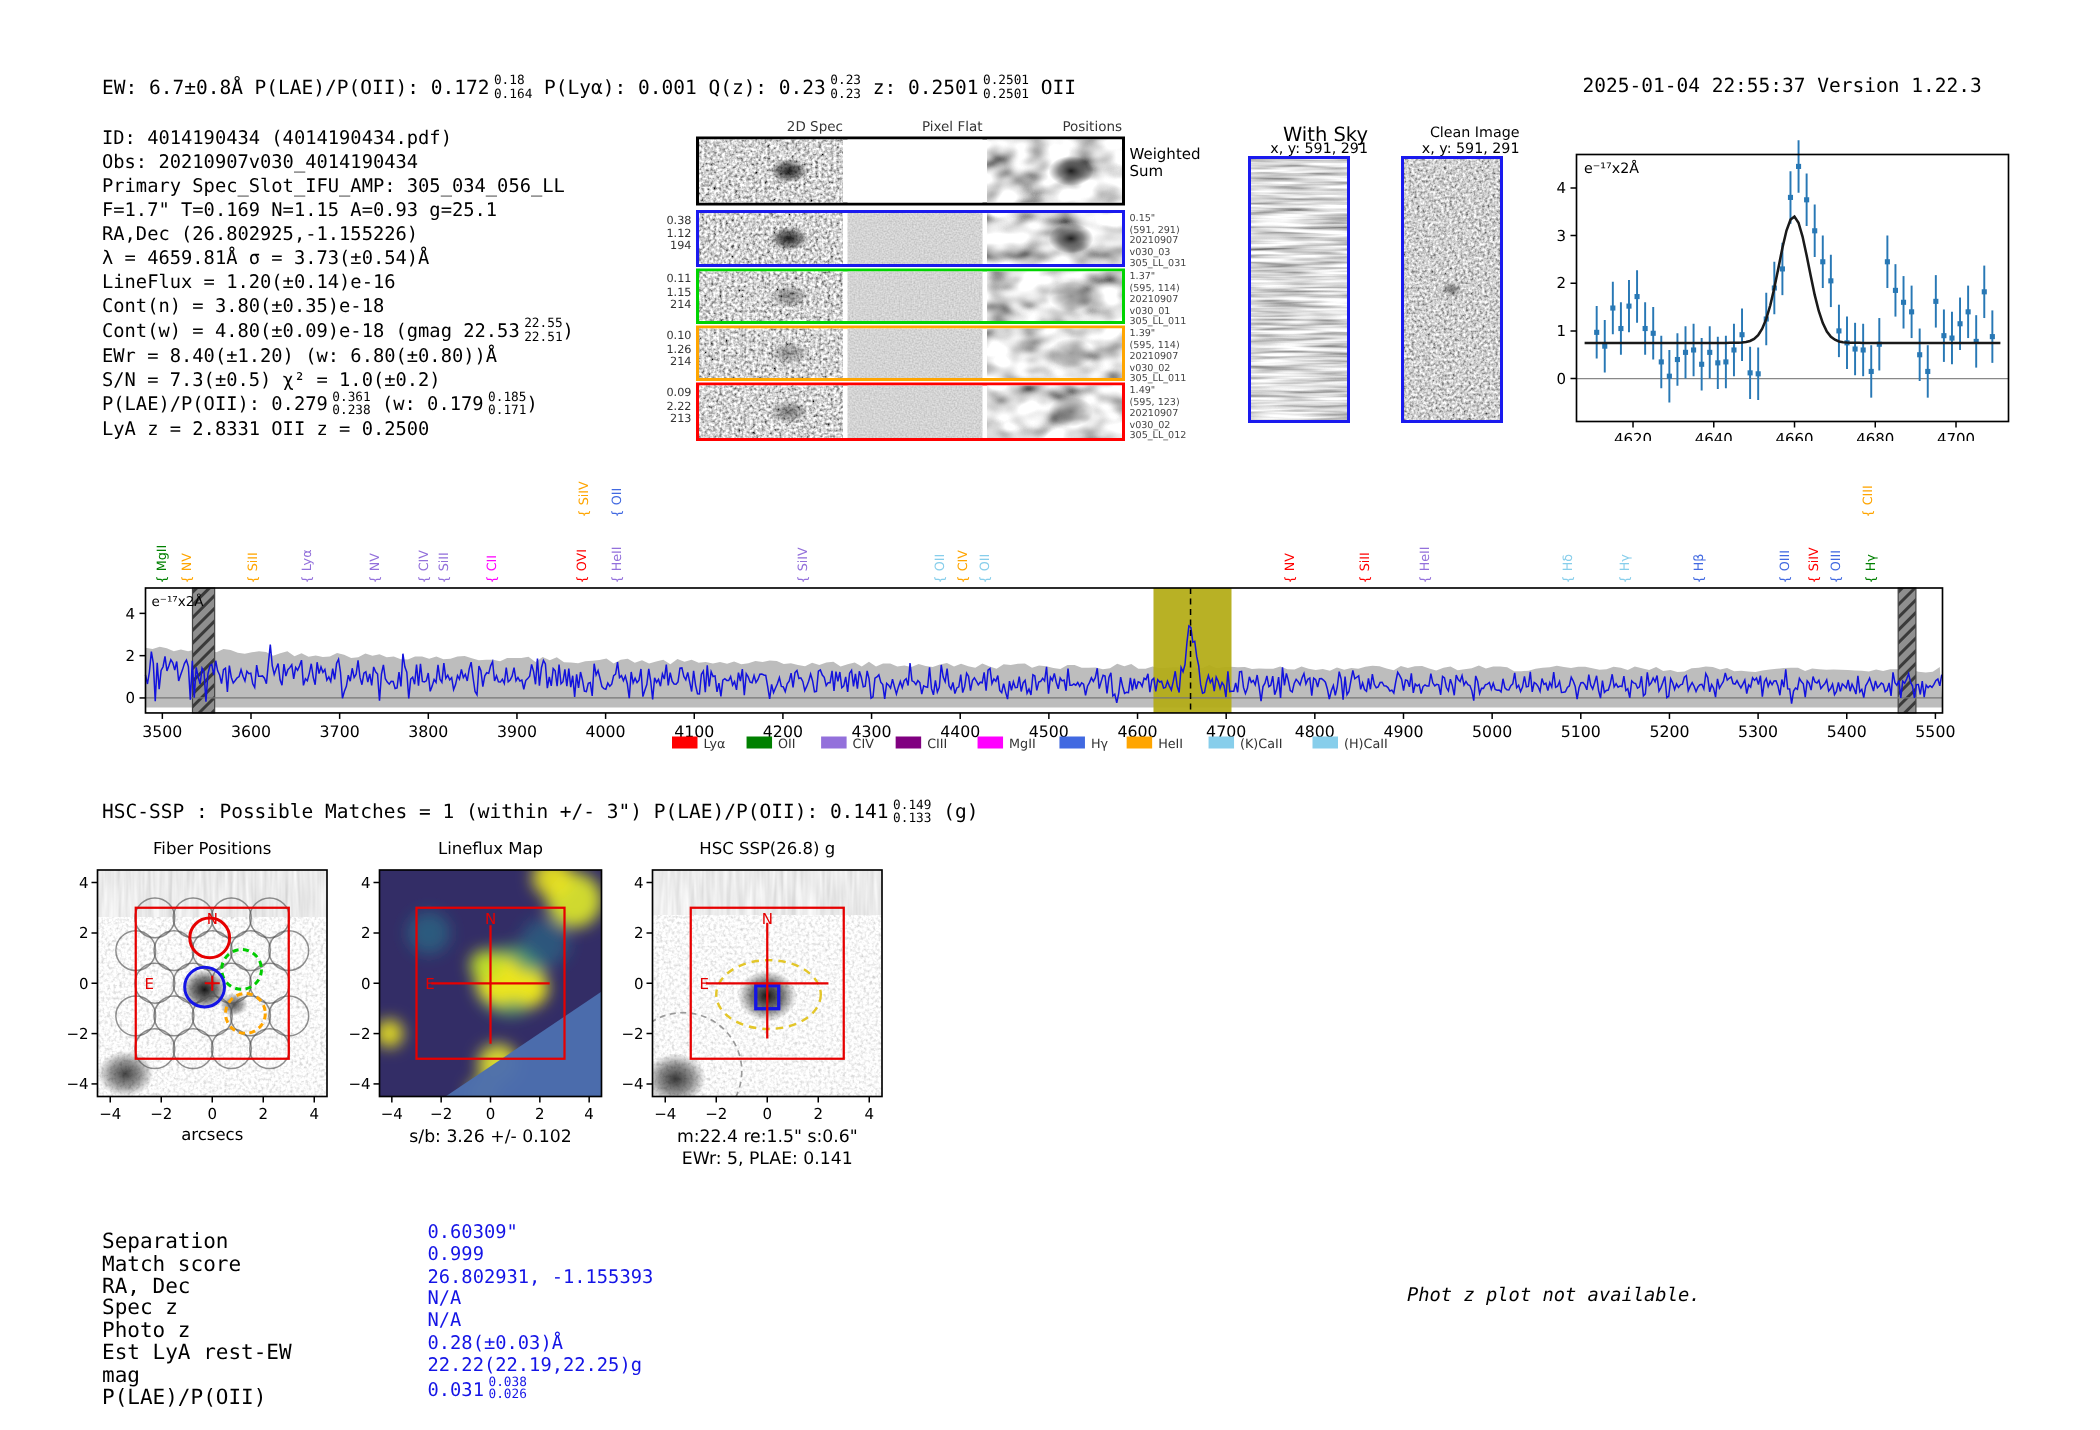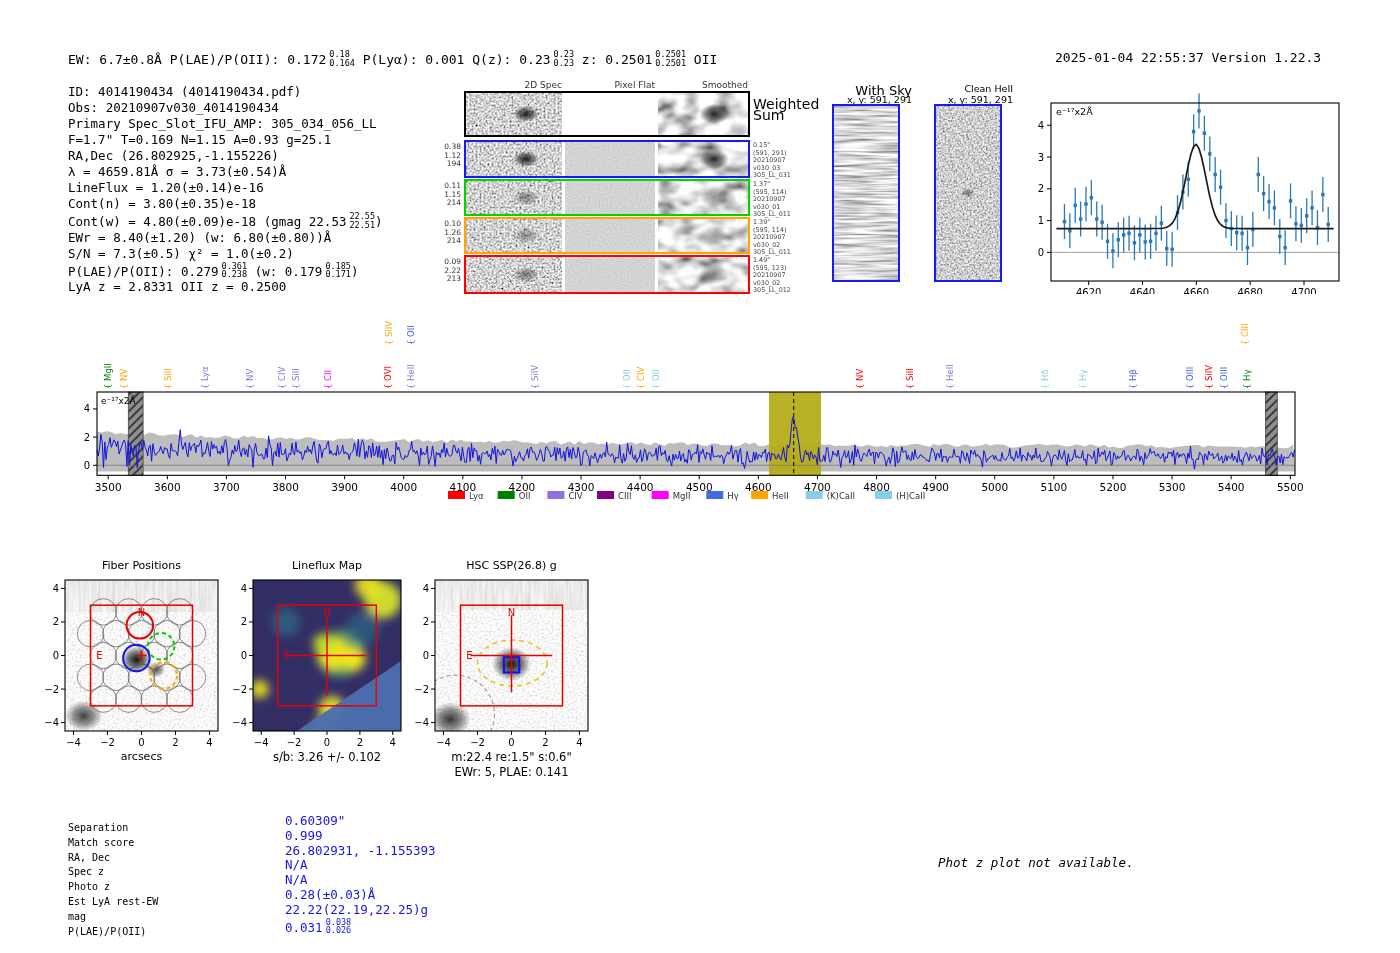--- a/index.html
+++ b/index.html
@@ -5,21 +5,21 @@
   html,body{margin:0;padding:0;background:#fff;}
   #page{position:relative;width:1400px;height:953px;background:#fff;overflow:hidden;
         font-family:"DejaVu Sans",sans-serif;color:#000;margin-top:47px;}
   .mono{font-family:"DejaVu Sans Mono",monospace;}
   .abs{position:absolute;}
   .frac{display:inline-block;vertical-align:-2px;font-size:8.5px;line-height:8.5px;margin-left:3px;}
   .frac span{display:block;}
   .ctitle{font-size:9px;color:#333;text-align:right;}
   .blue{color:#1414e6;}
   .row-annot{font-size:6.4px;line-height:7.6px;color:#444;font-family:"DejaVu Sans",sans-serif;}
-  .row-annot-big{font-size:14px;line-height:10.5px;color:#000;}
+  .row-annot-big{font-size:10px;line-height:10.5px;color:#000;}
   .left-lab{font-size:7.5px;line-height:8.6px;color:#333;text-align:right;font-family:"DejaVu Sans",sans-serif;}
   svg text{font-family:"DejaVu Sans",sans-serif;}
 </style>
 </head>
 <body>
 
 <div id="page">
 
   <div class="abs mono" style="left:68px;top:3px;font-size:13px;">EW: 6.7±0.8Å  P(LAE)/P(OII): 0.172<span class="frac"><span>0.18</span><span>0.164</span></span>  P(Lyα): 0.001  Q(z): 0.23<span class="frac"><span>0.23</span><span>0.23</span></span>  z: 0.2501<span class="frac"><span>0.2501</span><span>0.2501</span></span> OII</div>
   <div class="abs mono" style="left:1055px;top:3px;font-size:13px;">2025-01-04 22:55:37  Version 1.22.3</div>
@@ -35,21 +35,21 @@
       <div>Cont(n) = 3.80(±0.35)e-18</div>
       <div>Cont(w) = 4.80(±0.09)e-18 (gmag 22.53<span class="frac"><span>22.55</span><span>22.51</span></span>)</div>
       <div>EWr = 8.40(±1.20) (w: 6.80(±0.80))Å</div>
       <div>S/N = 7.3(±0.5)   χ² = 1.0(±0.2)</div>
       <div>P(LAE)/P(OII): 0.279<span class="frac"><span>0.361</span><span>0.238</span></span> (w: 0.179<span class="frac"><span>0.185</span><span>0.171</span></span>)</div>
       <div>LyA z = 2.8331  OII z = 0.2500</div>
     </div>
 
   <div class="abs ctitle" style="left:466px;top:33px;width:96px;">2D Spec</div>
   <div class="abs ctitle" style="left:565px;top:33px;width:90px;">Pixel Flat</div>
-  <div class="abs ctitle" style="left:658px;top:33px;width:90px;">Smoothed</div>
+  <div class="abs ctitle" style="left:658px;top:33px;width:90px;">Positions</div>
 
   <div id="spec2d-rows" class="abs" style="left:0;top:0;">
       <div class="abs" style="left:464px;top:44px;width:286px;height:46px;border:2px solid #000000;box-sizing:border-box;background:#fff;">
         <svg class="abs" style="left:0;top:0;" width="96" height="42">
           <filter id="s2a0" x="-15%" y="-15%" width="130%" height="130%">
             <feTurbulence type="fractalNoise" baseFrequency="0.5" numOctaves="2" seed="11" stitchTiles="stitch"></feTurbulence>
             <feColorMatrix type="saturate" values="0"></feColorMatrix>
             <feComponentTransfer>
               <feFuncR type="linear" slope="2.3" intercept="-0.5"></feFuncR>
               <feFuncG type="linear" slope="2.3" intercept="-0.5"></feFuncG>
@@ -341,21 +341,21 @@
           <feComponentTransfer>
             <feFuncR type="linear" slope="2" intercept="-0.3"></feFuncR>
             <feFuncG type="linear" slope="2" intercept="-0.3"></feFuncG>
             <feFuncB type="linear" slope="2" intercept="-0.3"></feFuncB>
             <feFuncA type="linear" slope="0" intercept="1"></feFuncA>
           </feComponentTransfer>
         </filter>
         <rect width="64" height="174" fill="#888" filter="url(#skyf)"></rect>
       </svg></div>
 
-  <div class="abs ctitle" style="left:923px;top:36px;width:90px;font-size:9.5px;color:#000;">Clean HeII</div>
+  <div class="abs ctitle" style="left:923px;top:36px;width:90px;font-size:9.5px;color:#000;">Clean Image</div>
   <div class="abs ctitle" style="left:923px;top:47px;width:90px;font-size:9.5px;color:#000;">x, y: 591, 291</div>
   <div id="clean-box" class="abs" style="left:934px;top:57px;width:68px;height:178px;border:2px solid #1a1aee;box-sizing:border-box;"><svg width="64" height="174">
         <filter id="clnf" x="-15%" y="-15%" width="130%" height="130%">
           <feTurbulence type="fractalNoise" baseFrequency="0.55" numOctaves="2" seed="19" stitchTiles="stitch"></feTurbulence>
           <feColorMatrix type="saturate" values="0"></feColorMatrix>
           <feComponentTransfer>
             <feFuncR type="linear" slope="1.9" intercept="-0.33"></feFuncR>
             <feFuncG type="linear" slope="1.9" intercept="-0.33"></feFuncG>
             <feFuncB type="linear" slope="1.9" intercept="-0.33"></feFuncB>
             <feFuncA type="linear" slope="0" intercept="1"></feFuncA>
@@ -603,20 +603,21 @@
       <rect x="656.3000000000001" y="172" width="17" height="8" fill="#4169e1"></rect>
       <text x="677.3000000000001" y="179.5" font-size="8.5" fill="#333">Hγ</text>
       <rect x="701.1" y="172" width="17" height="8" fill="#ffa500"></rect>
       <text x="722.1" y="179.5" font-size="8.5" fill="#333">HeII</text>
       <rect x="755.7" y="172" width="17" height="8" fill="#87ceeb"></rect>
       <text x="776.7" y="179.5" font-size="8.5" fill="#333">(K)CaII</text>
       <rect x="825" y="172" width="17" height="8" fill="#87ceeb"></rect>
       <text x="846" y="179.5" font-size="8.5" fill="#333">(H)CaII</text>
     </svg>
 
+  <div class="abs mono" style="left:68px;top:486px;font-size:13px;">HSC-SSP : Possible Matches = 1 (within +/- 3")  P(LAE)/P(OII): 0.141<span class="frac"><span>0.149</span><span>0.133</span></span> (g)</div>
 
   <svg id="cut-fiber" class="abs" style="left:38px;top:508px;" width="200" height="225">
       <filter id="fibbg" x="-15%" y="-15%" width="130%" height="130%">
         <feTurbulence type="fractalNoise" baseFrequency="0.5" numOctaves="2" seed="77" stitchTiles="stitch"></feTurbulence>
         <feColorMatrix type="saturate" values="0"></feColorMatrix>
         <feComponentTransfer>
           <feFuncR type="linear" slope="1.05" intercept="0.42"></feFuncR>
           <feFuncG type="linear" slope="1.05" intercept="0.42"></feFuncG>
           <feFuncB type="linear" slope="1.05" intercept="0.42"></feFuncB>
           <feFuncA type="linear" slope="0" intercept="1"></feFuncA>
@@ -817,21 +818,21 @@
       <line x1="23" y1="33.388888888888886" x2="27" y2="33.388888888888886" stroke="#000" stroke-width="1"></line>
       <text x="21" y="36.888888888888886" font-size="10" text-anchor="end">4</text>
       <text x="103.5" y="14" font-size="11" text-anchor="middle">HSC SSP(26.8) g</text>
       <rect x="52.5" y="50.166666666666664" width="102" height="100.66666666666667" fill="none" stroke="#e60000" stroke-width="1.5"></rect>
       <text x="103.5" y="61.166666666666664" font-size="10" fill="#e60000" text-anchor="middle">N</text>
       <text x="61.5" y="104" font-size="10" fill="#e60000" text-anchor="middle">E</text>
       <text x="103.5" y="206" font-size="11.5" text-anchor="middle">m:22.4  re:1.5"  s:0.6"</text>
       <text x="103.5" y="221" font-size="11.5" text-anchor="middle">EWr: 5, PLAE: 0.141</text>
     </svg>
 
-  <div id="match-labels" class="abs mono" style="left:68px;top:774px;font-size:10px;line-height:14.8px;">
+  <div id="match-labels" class="abs mono" style="left:68px;top:774px;font-size:14px;line-height:14.8px;">
       <div>Separation</div>
       <div>Match score</div>
       <div>RA, Dec</div>
       <div>Spec z</div>
       <div>Photo z</div>
       <div>Est LyA rest-EW</div>
       <div>mag</div>
       <div>P(LAE)/P(OII)</div>
     </div>
   <div id="match-values" class="abs mono blue" style="left:285px;top:767px;font-size:12.5px;line-height:14.8px;">

